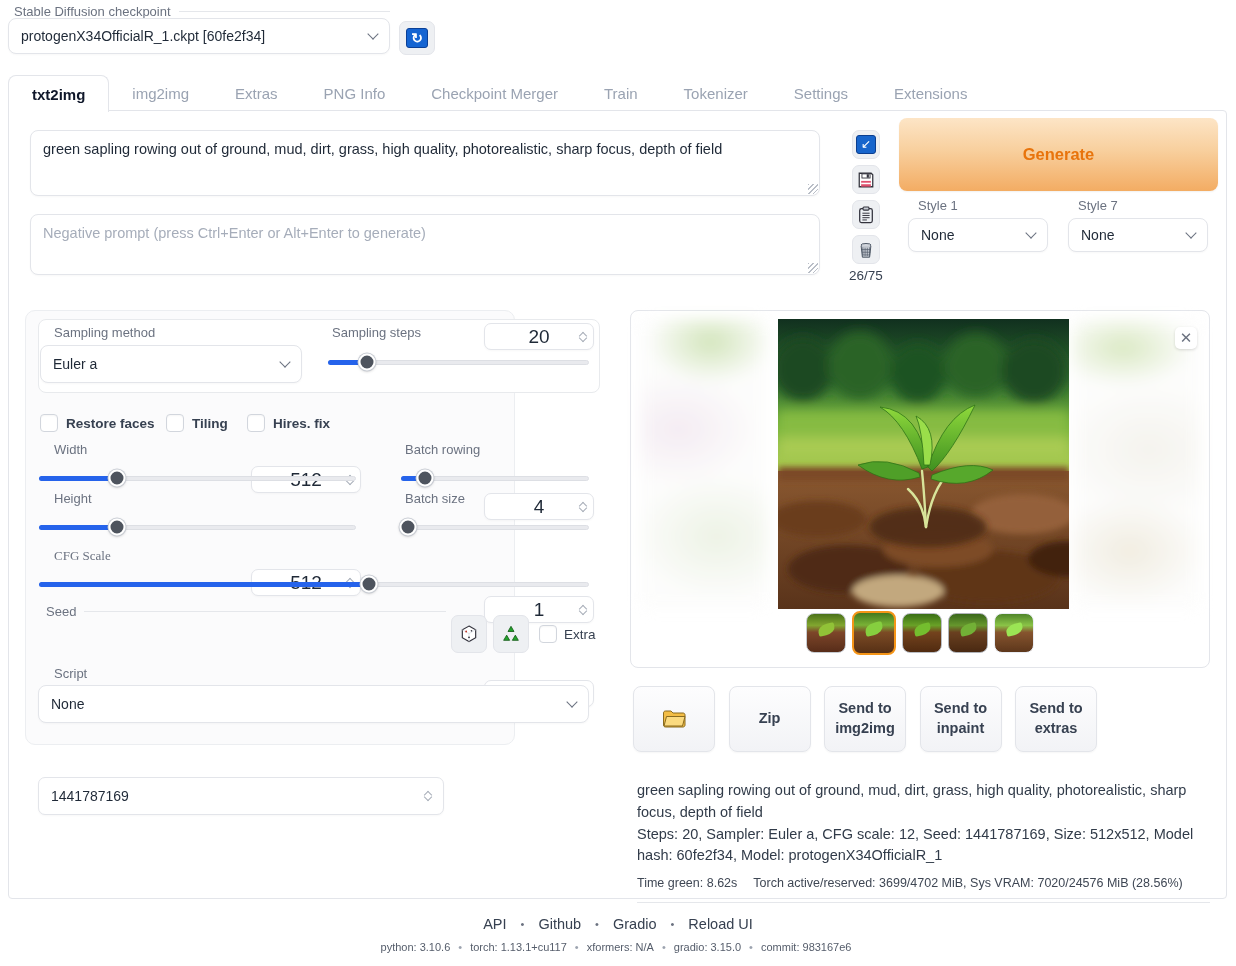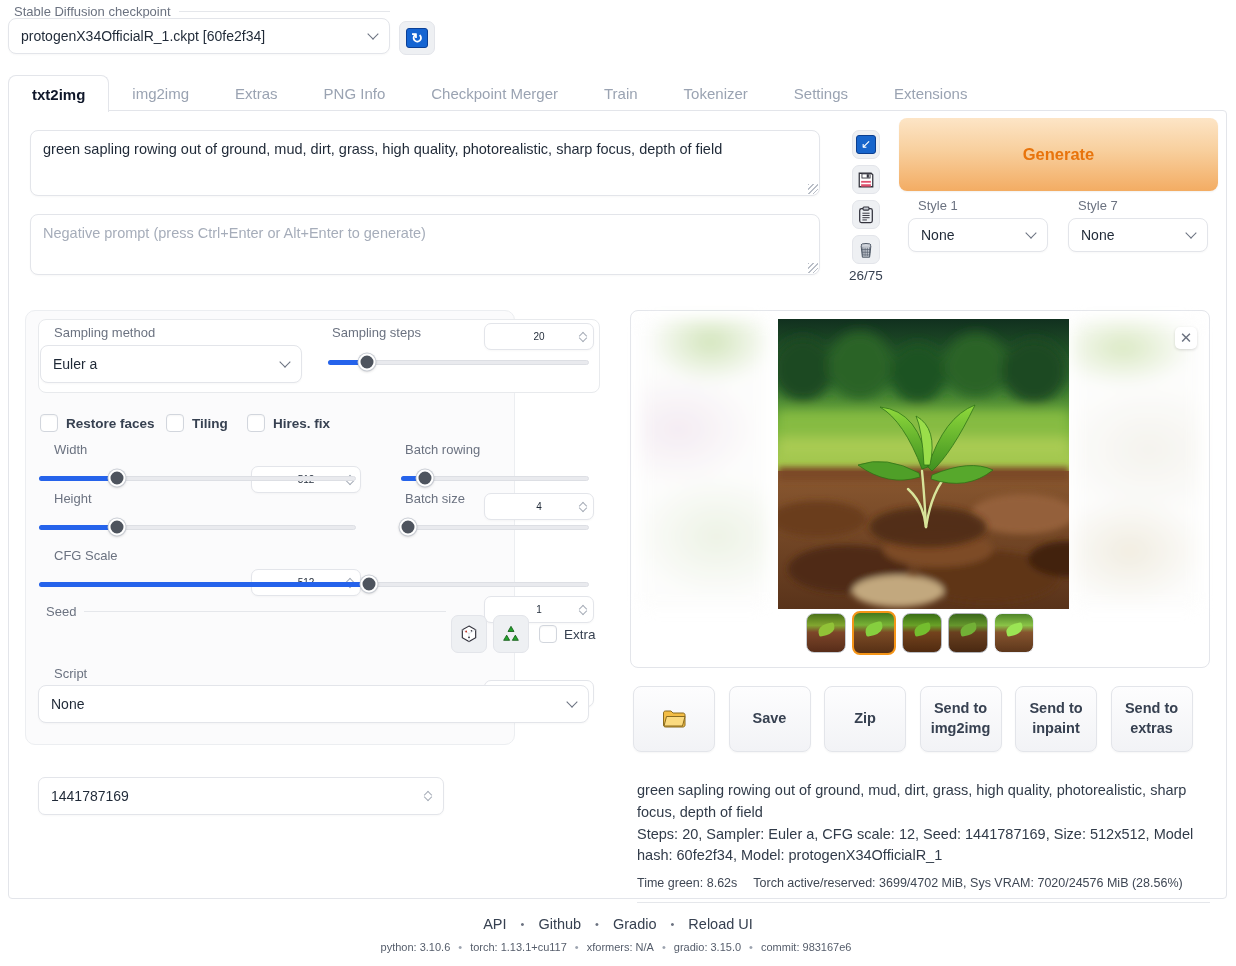--- a/index.html
+++ b/index.html
@@ -8,21 +8,21 @@
   .abs { position:absolute; }
 
   
   .label { font-size:13px; color:#6b7280; }
   .dropdown { background:#fff; border:1px solid #e3e5ea; border-radius:8px; display:flex; align-items:center;
               padding:0 12px; font-size:14px; color:#1f2937; box-shadow:0 1px 2px rgba(0,0,0,.03); }
   .dropdown .val { flex:1; white-space:nowrap; overflow:hidden; }
   .dchev { width:8px; height:8px; border-right:1.7px solid #6b7280; border-bottom:1.7px solid #6b7280;
            transform:rotate(45deg); margin-top:-4px; flex:none; }
   .numbox { background:#fff; border:1px solid #e3e5ea; border-radius:7px; display:flex; align-items:center;
-            font-size:10px; color:#1f2937; position:relative; justify-content:center;
+            font-size:19px; color:#1f2937; position:relative; justify-content:center;
             box-shadow:0 1px 2px rgba(0,0,0,.03); }
   .spin { position:absolute; right:7px; top:50%; transform:translateY(-50%); display:flex; flex-direction:column; align-items:center; }
   .cu { width:6px; height:6px; border-left:1.5px solid #a7adb8; border-top:1.5px solid #a7adb8; transform:rotate(45deg); margin-bottom:-2px; }
   .cd { width:6px; height:6px; border-right:1.5px solid #a7adb8; border-bottom:1.5px solid #a7adb8; transform:rotate(45deg); margin-top:-2px; }
   .slider { position:absolute; height:18px; }
   .slider .track { position:absolute; left:0; right:0; top:7px; height:5px; background:#e9eaee; border:1px solid #dddfe4; border-radius:4px; }
   .slider .fill  { position:absolute; left:0; top:7px; height:5px; background:#2563eb; border-radius:4px; }
   .slider .knob  { position:absolute; top:9px; width:17px; height:17px; border-radius:50%; background:#4e545e;
                    border:2px solid #fff; box-shadow:0 0 0 1px #c9cdd4, 0 1px 3px rgba(0,0,0,.25); transform:translate(-50%,-50%); }
   .cb { width:18px; height:18px; border:1px solid #d2d6dd; border-radius:4px; background:#fff; flex:none;
@@ -260,21 +260,21 @@
           <i class="cu"></i>
           <i class="cd"></i>
         </span>
     </div>
     <div class="slider" style="left:375px; top:207px; width:188px;">
       <div class="track"></div>
         <div class="fill" style="width:3.5%;"></div>
         <div class="knob" style="left:3.5%;"></div>
     </div>
 
-    <span class="abs label" style="left:28px; top:237px;">CFG Scale</span>
+    <span class="abs label" style="left:28px; top:237px;font-family:Liberation Serif, serif;">CFG Scale</span>
     <div class="abs numbox" style="left:458px; top:234px; width:110px; height:27px;">
       <span>12</span>
       <span class="spin">
           <i class="cu"></i>
           <i class="cd"></i>
         </span>
     </div>
     <div class="slider" style="left:13px; top:264px; width:550px;">
       <div class="track"></div>
         <div class="fill" style="width:60%;"></div>
@@ -394,21 +394,20 @@
     </div>
   </div>
 
   <div class="abs outbtns">
     <button class="obtn">
       <svg class="icon-svg" width="24" height="22" viewBox="0 0 24 22">
         <path d="M1.5 5c0-1.2.8-2 2-2h5.5l2 2H21c1.2 0 2 .8 2 2v10c0 1.2-.8 2-2 2H3.5c-1.2 0-2-.8-2-2z" fill="#f3bd45" stroke="#8a6b1f" stroke-width="1"></path>
         <path d="M4.5 8.5H23l-2.5 9.5H2z" fill="#fbda7f" stroke="#8a6b1f" stroke-width="1"></path>
       </svg>
     </button>
-    <button class="obtn">Save</button>
     <button class="obtn">Zip</button>
     <button class="obtn">Send to img2img</button>
     <button class="obtn">Send to inpaint</button>
     <button class="obtn">Send to extras</button>
   </div>
 
   <div class="abs info">
     <div>green sapling rowing out of ground, mud, dirt, grass, high quality, photorealistic, sharp focus, depth of field</div>
     <div>Steps: 20, Sampler: Euler a, CFG scale: 12, Seed: 1441787169, Size: 512x512, Model hash: 60fe2f34, Model: protogenX34OfficialR_1</div>
     <div class="perf">

